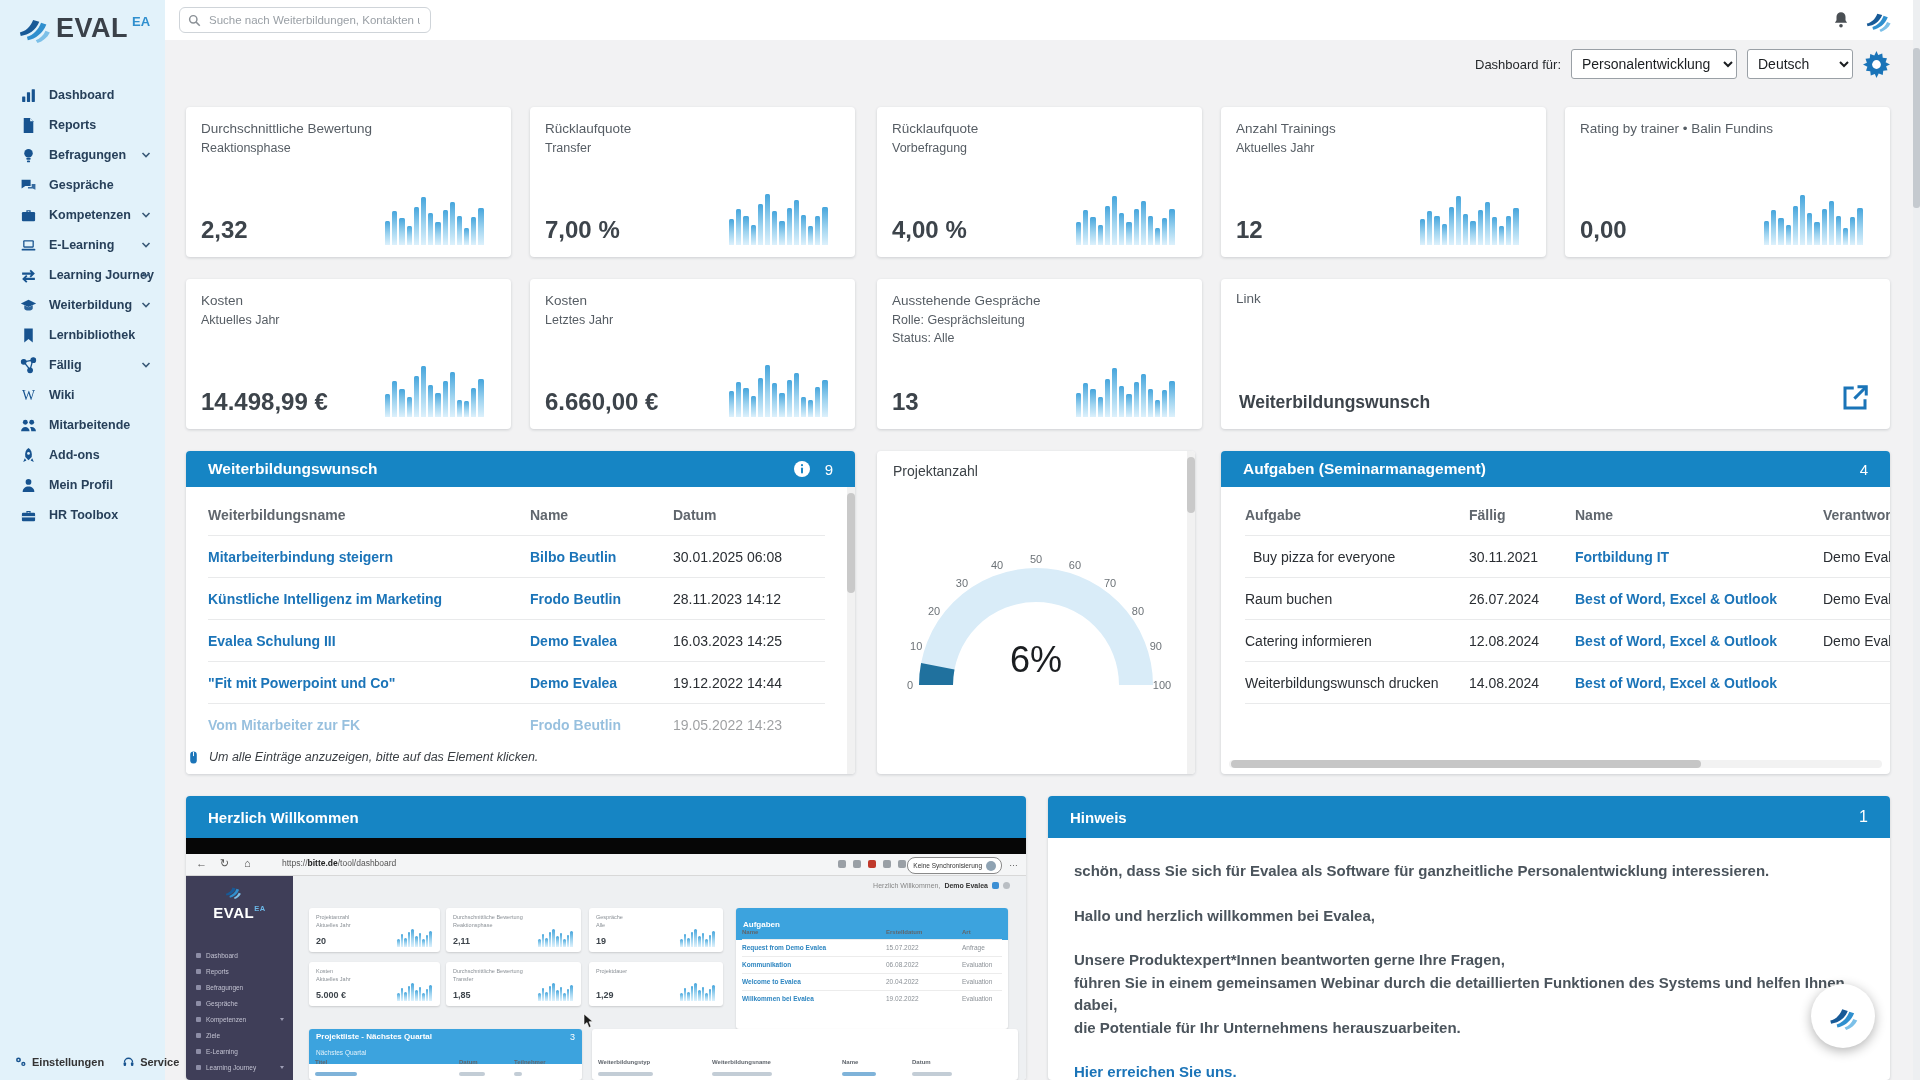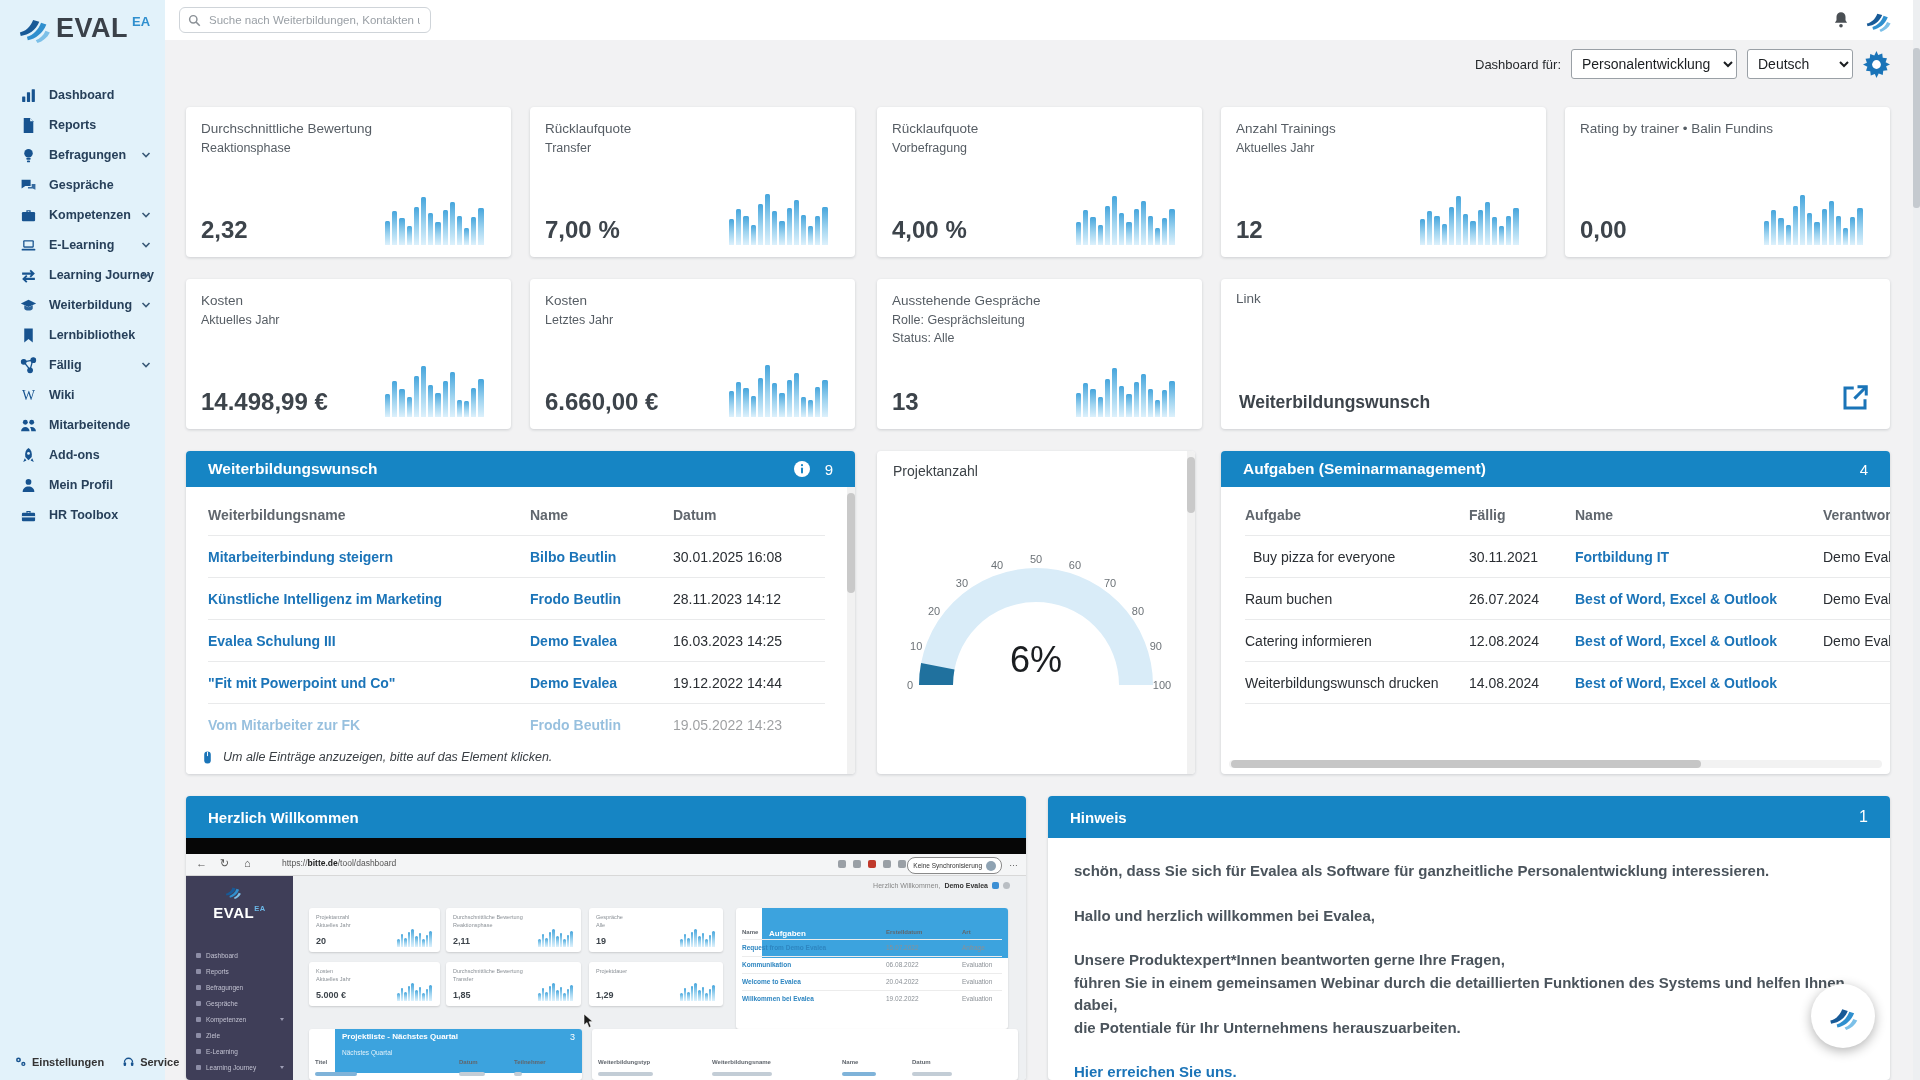--- a/index.html
+++ b/index.html
@@ -59,21 +59,21 @@
   .phead .icn{width:18px;height:18px;display:inline-flex;}
   .phead .pcount{font-size:15px;}
   .thead span{position:absolute;font-size:14px;font-weight:700;color:#60666d;}
   .trow span,.trow a{position:absolute;font-size:14px;white-space:nowrap;}
   .tlink{color:#1b74b8;font-weight:700;text-decoration:none;cursor:pointer;}
   .tdark{color:#2a2e33;}
   .rowline{position:absolute;left:22px;right:30px;height:1px;background:#e9eaeb;}
   .vtrack{position:absolute;right:0;top:36px;bottom:0;width:8px;background:#f1f1f1;}
   .vthumb{position:absolute;right:0;width:8px;background:#c9c9c9;border-radius:4px;}
   .wfoot{position:absolute;left:0;right:8px;bottom:0;height:34px;background:#fff;display:flex;align-items:center;
-     padding-left:14px;gap:8px;}
+     gap:8px;}
   .wfoot .icn{width:15px;height:15px;color:#1a74b8;display:inline-flex;}
   .wfoot .note{font-size:12.5px;font-style:italic;color:#3a3f44;}
   .fade{opacity:.45;}
   
   #gauge-wrap{position:absolute;left:19px;top:84px;width:280px;height:170px;}
   .gtick{position:absolute;font-size:11px;color:#6d7378;transform:translate(-50%,-50%);}
   #gauge-val{position:absolute;left:0;width:280px;top:104px;text-align:center;font-size:36px;color:#1b1e21;}
   
   .htrack{position:absolute;left:8px;right:8px;bottom:6px;height:8px;background:#f2f2f2;border-radius:4px;}
   .hthumb{position:absolute;left:2px;top:0;height:8px;width:72%;background:#c6c6c6;border-radius:4px;}
@@ -102,21 +102,21 @@
   .eitem .tri{position:absolute;left:84px;width:0;height:0;border-left:2.5px solid transparent;border-right:2.5px solid transparent;border-top:3px solid #9d9db4;}
   #egreet{position:absolute;right:16px;top:6px;font-size:7px;color:#888;display:flex;gap:4px;align-items:center;}
   #egreet b{color:#333;}
   #egreet .gi{width:7px;height:7px;border-radius:2px;background:#3c8fd4;display:inline-block;}
   #egreet .gi2{background:#b9bec3;border-radius:50%;}
   .ecard{position:absolute;background:#fff;border-radius:3px;box-shadow:0 1px 2px rgba(0,0,0,.15);}
   .ecard .et{position:absolute;left:7px;top:5px;font-size:5.5px;color:#8a9096;line-height:1.5;}
   .ecard .et .l2{display:block;}
   .ecard .ev{position:absolute;left:7px;bottom:6px;font-size:9px;font-weight:700;color:#3d444b;}
   .epanel{position:absolute;background:#fff;border-radius:3px;box-shadow:0 1px 2px rgba(0,0,0,.15);overflow:hidden;}
-  .ephead{position:absolute;left:0;top:0;right:0;background:#3ca3de;color:#fff;display:flex;justify-content:space-between;align-items:center;padding:17px 7px;margin-left:26px;}
+  .ephead{position:absolute;left:0;top:0;right:0;background:#3ca3de;color:#fff;display:flex;justify-content:space-between;align-items:center;padding:8px 7px;}
   .ephead .t{font-size:8px;font-weight:700;}
   .ephead .c{font-size:9px;}
   .ecol{position:absolute;font-size:6px;font-weight:700;color:#60666d;}
   .ecell{position:absolute;font-size:6.5px;white-space:nowrap;}
   .elink{color:#2e86c1;font-weight:700;}
   .egray{color:#8a9096;}
   .eline{position:absolute;left:6px;right:6px;height:1px;background:#ececec;}
   .sk{position:absolute;height:3.5px;border-radius:2px;background:#c3cdd6;}
   .sk.blue{background:#7fb3d9;}
   #cursor{position:absolute;left:397px;top:138px;width:11px;height:14px;color:#111;}
@@ -575,21 +575,21 @@
     </div>
     <div class="thead">
       <span style="left:22px;top:56px">Weiterbildungsname</span>
       <span style="left:344px;top:56px">Name</span>
       <span style="left:487px;top:56px">Datum</span>
     </div>
     <div class="rowline" style="top:84px"></div>
     <div class="trow">
       <a class="tlink" style="left:22px;top:98px">Mitarbeiterbindung steigern</a>
       <a class="tlink" style="left:344px;top:98px">Bilbo Beutlin</a>
-      <span class="tdark" style="left:487px;top:98px">30.01.2025 16:08</span>
+      <span class="tdark" style="left:487px;top:98px">30.01.2025 06:08</span>
     </div>
     <div class="rowline" style="top:126px"></div>
     <div class="trow">
       <a class="tlink" style="left:22px;top:140px">Künstliche Intelligenz im Marketing</a>
       <a class="tlink" style="left:344px;top:140px">Frodo Beutlin</a>
       <span class="tdark" style="left:487px;top:140px">28.11.2023 14:12</span>
     </div>
     <div class="rowline" style="top:168px"></div>
     <div class="trow">
       <a class="tlink" style="left:22px;top:182px">Evalea Schulung III</a>

